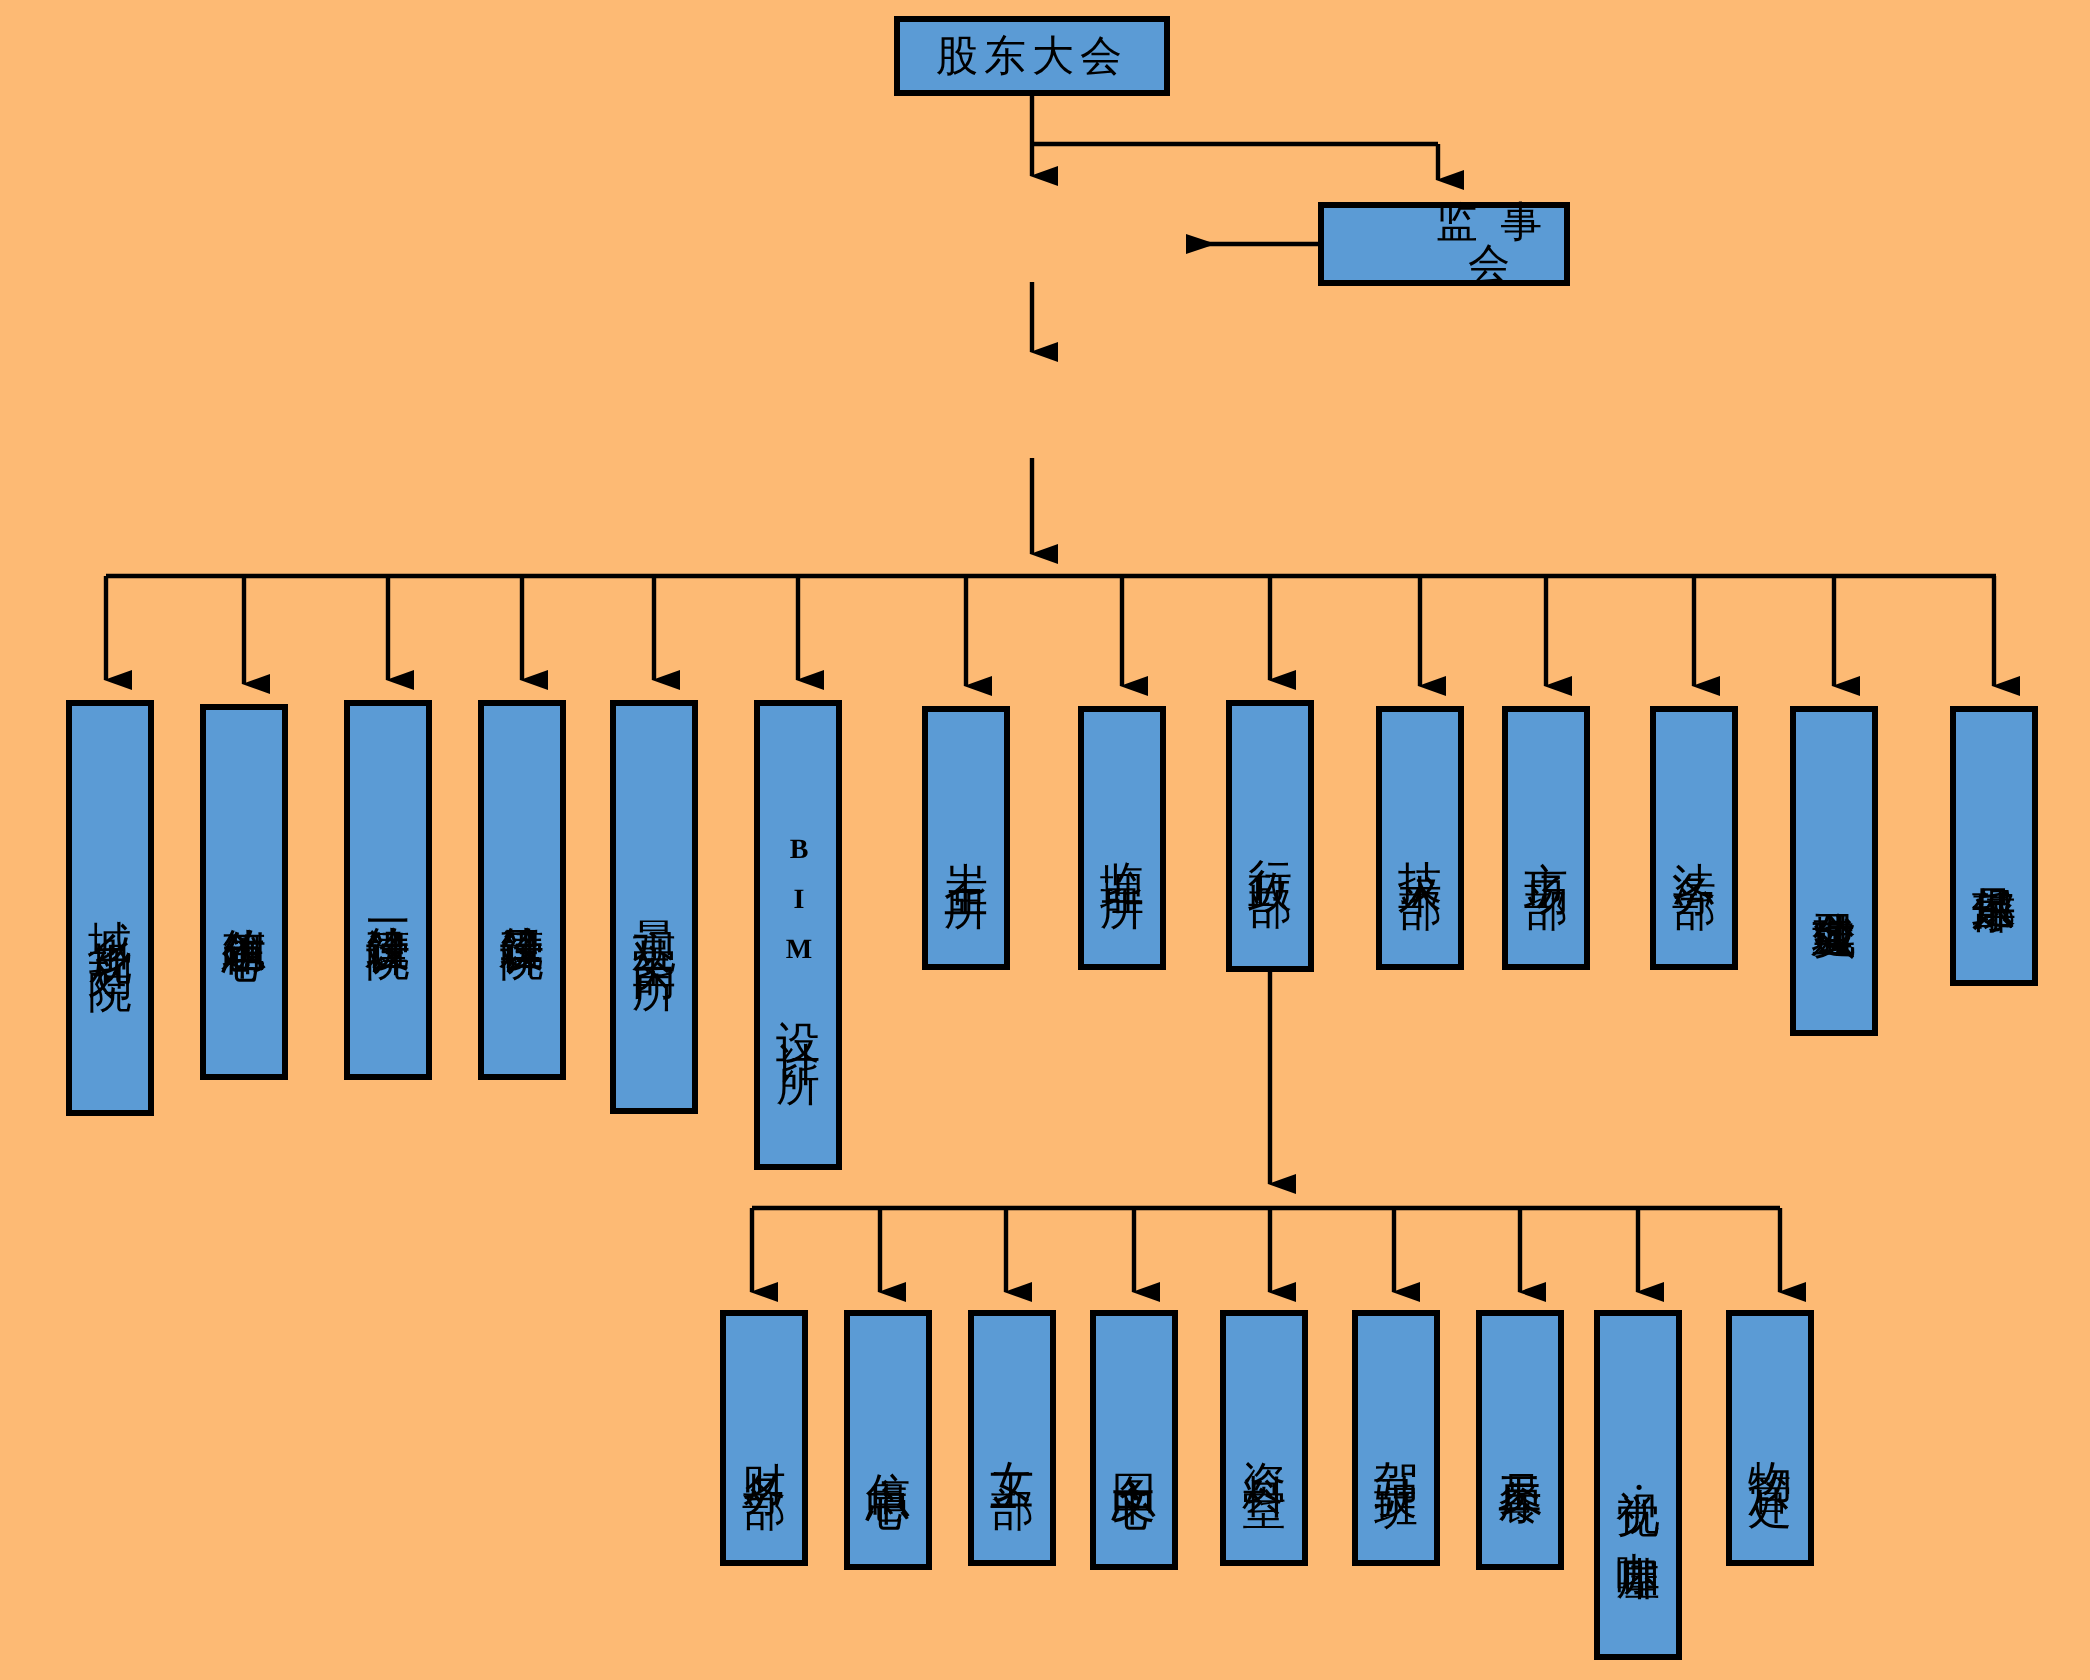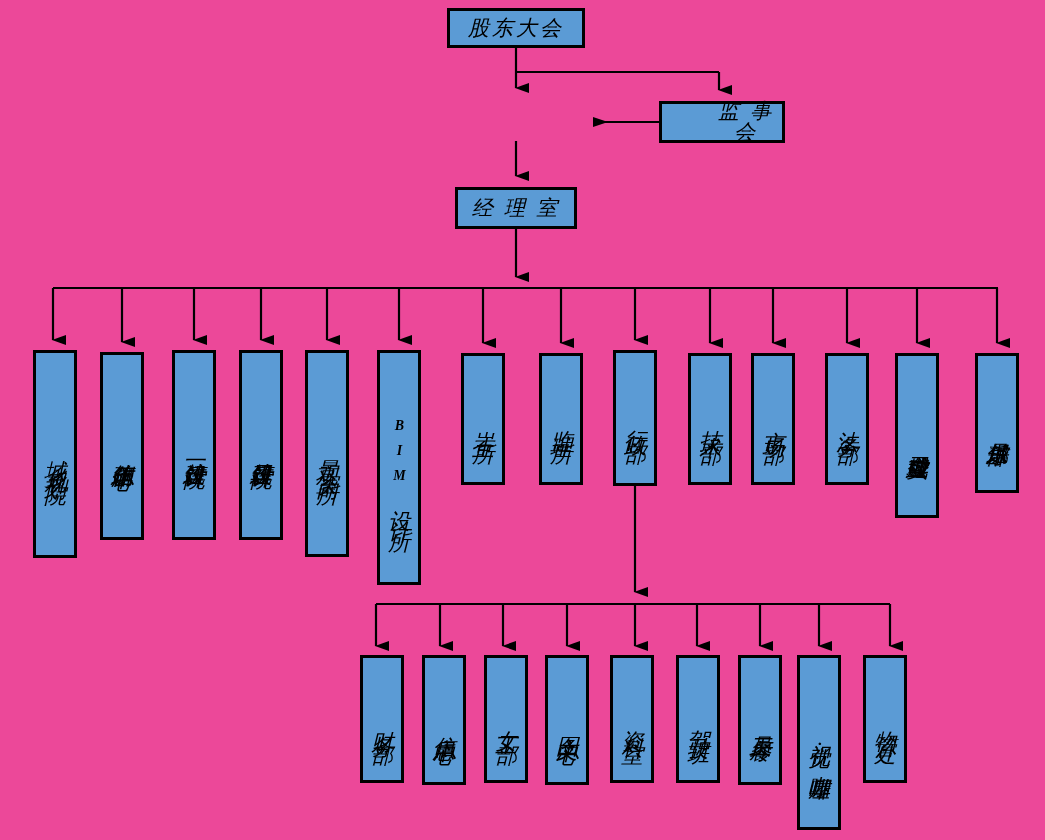--- a/index.html
+++ b/index.html
@@ -5,24 +5,23 @@
 <style>
   html, body {
     margin: 0;
     padding: 0;
     background: #ffffff;
   }
   #chart-root {
     position: relative;
     width: 1045px;
     height: 840px;
-    background: #ec4899;
+    background: #fdba74;
     font-family: "Liberation Serif", "DejaVu Serif", serif;
     overflow: hidden;
-    font-style: italic;
   }
   #connector-layer {
     position: absolute;
     left: 0;
     top: 0;
     width: 1045px;
     height: 840px;
     pointer-events: none;
   }
   .node {
@@ -125,23 +124,20 @@
 
   <div class="node horiz" style="left:447px; top:8px; width:138px; height:40px;">
     <span>股东大会</span>
   </div>
 
 
   <div class="node horiz" style="left:659px; top:101px; width:126px; height:42px;padding-left:48px;">
     <span>监 事 会</span>
   </div>
 
-  <div class="node horiz" style="left:455px; top:187px; width:122px; height:42px;">
-    <span>经 理 室</span>
-  </div>
 
   <div class="node vert" style="left:33px; top:350px; width:44px; height:208px;">
     <span class="vtext">城乡规划院</span>
   </div>
 
   <div class="node vert" style="left:100px; top:352px; width:44px; height:188px; letter-spacing:1px;">
     <span class="vtext">建筑创作中心</span>
   </div>
 
   <div class="node vert" style="left:172px; top:350px; width:44px; height:190px; letter-spacing:1px;">

